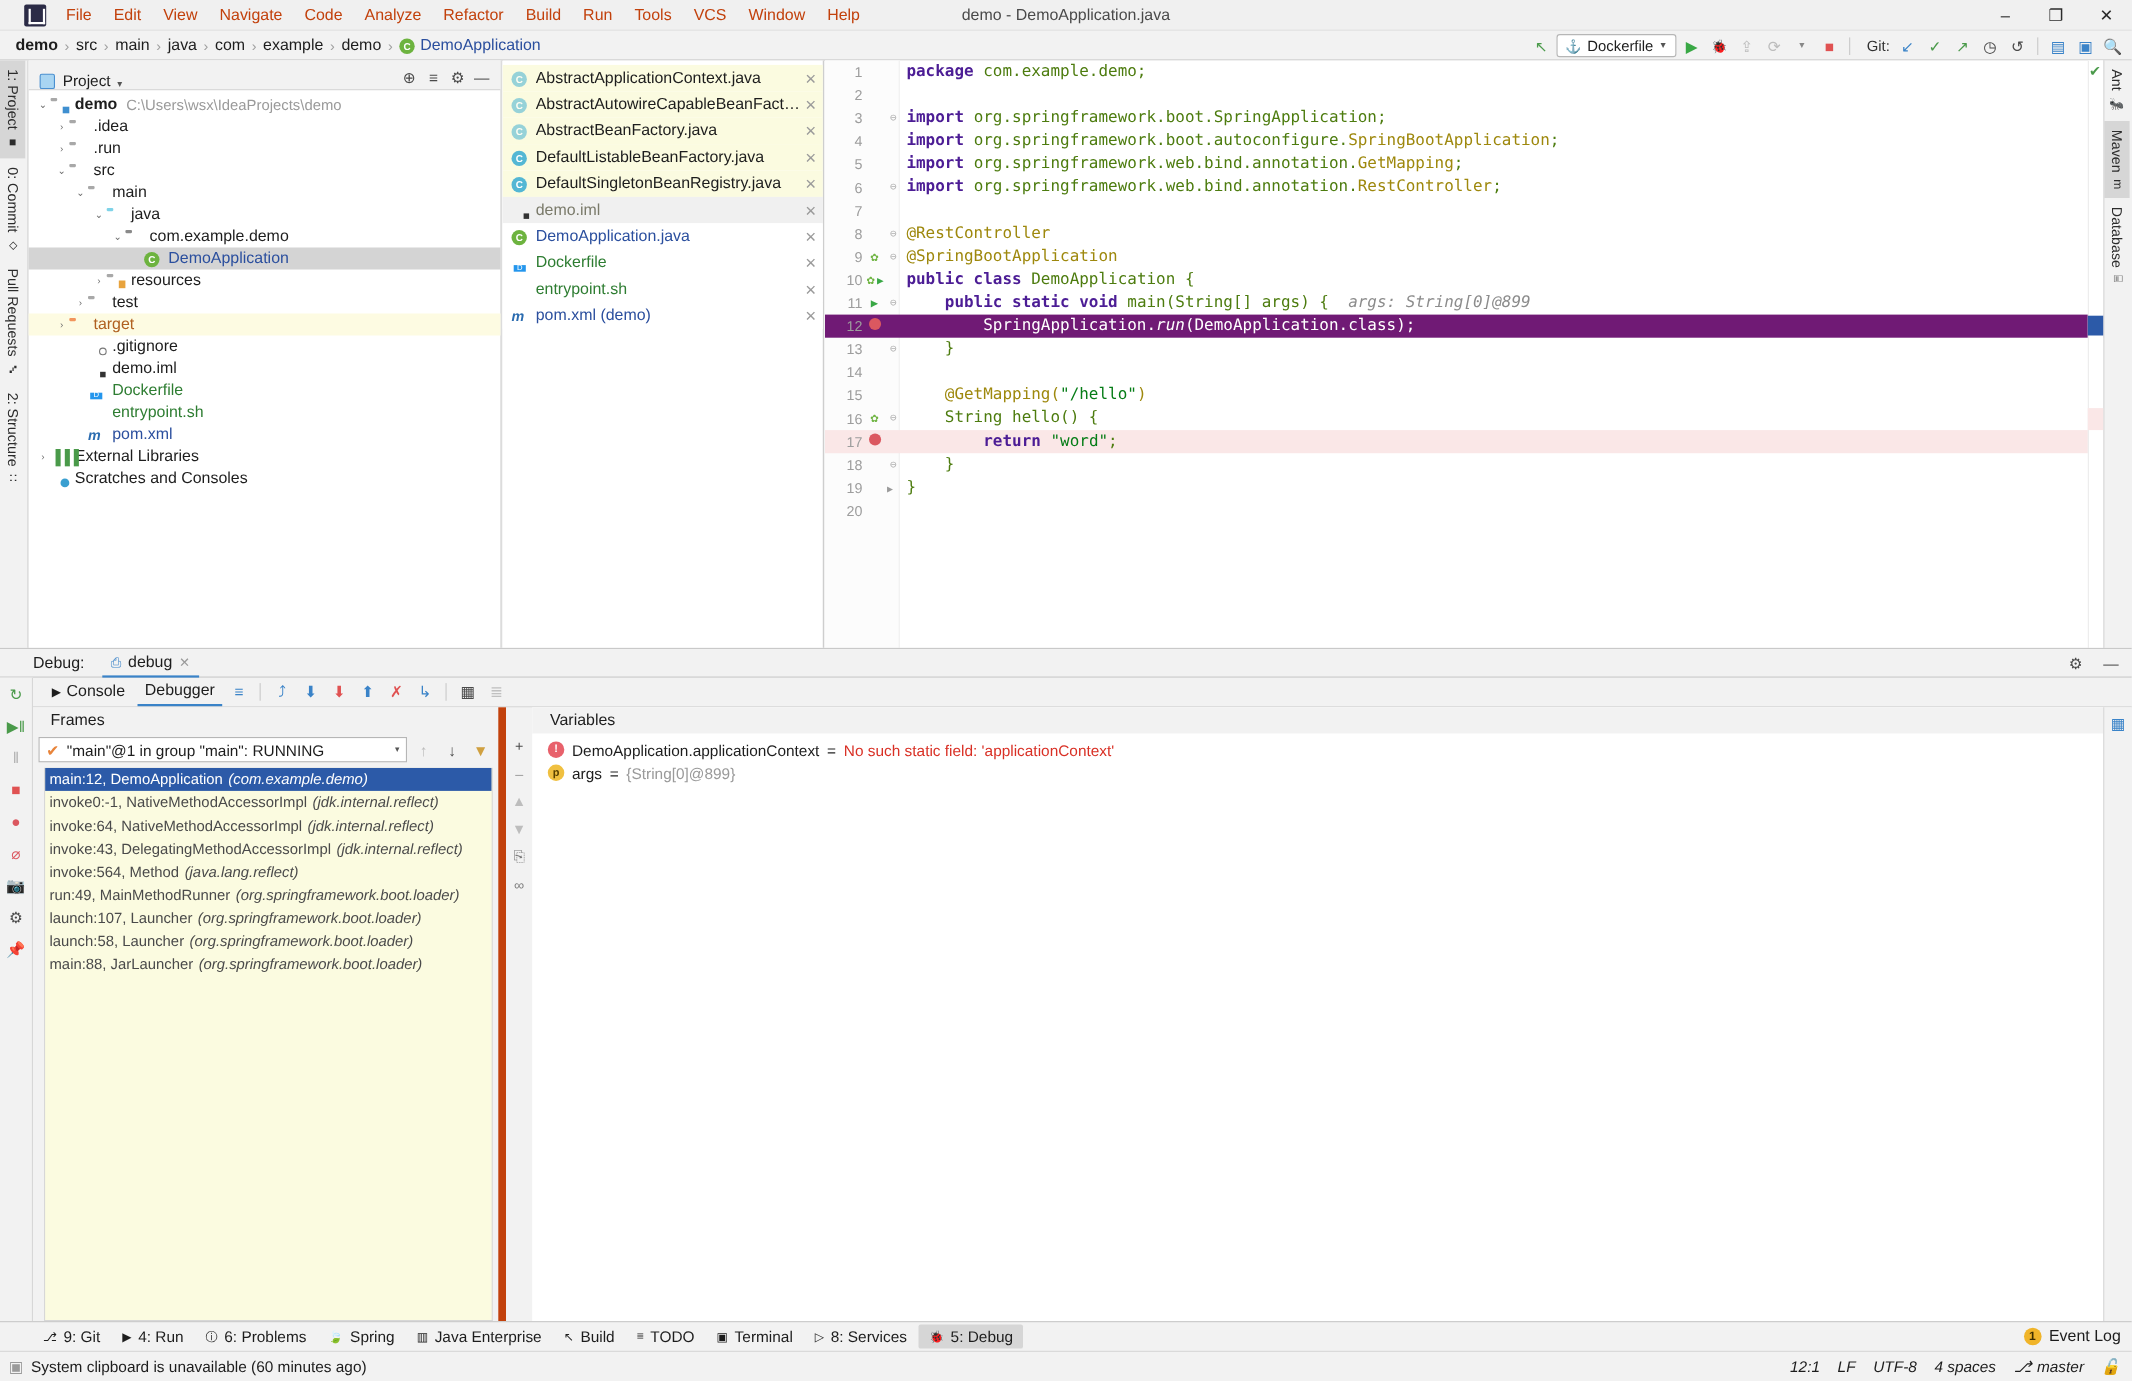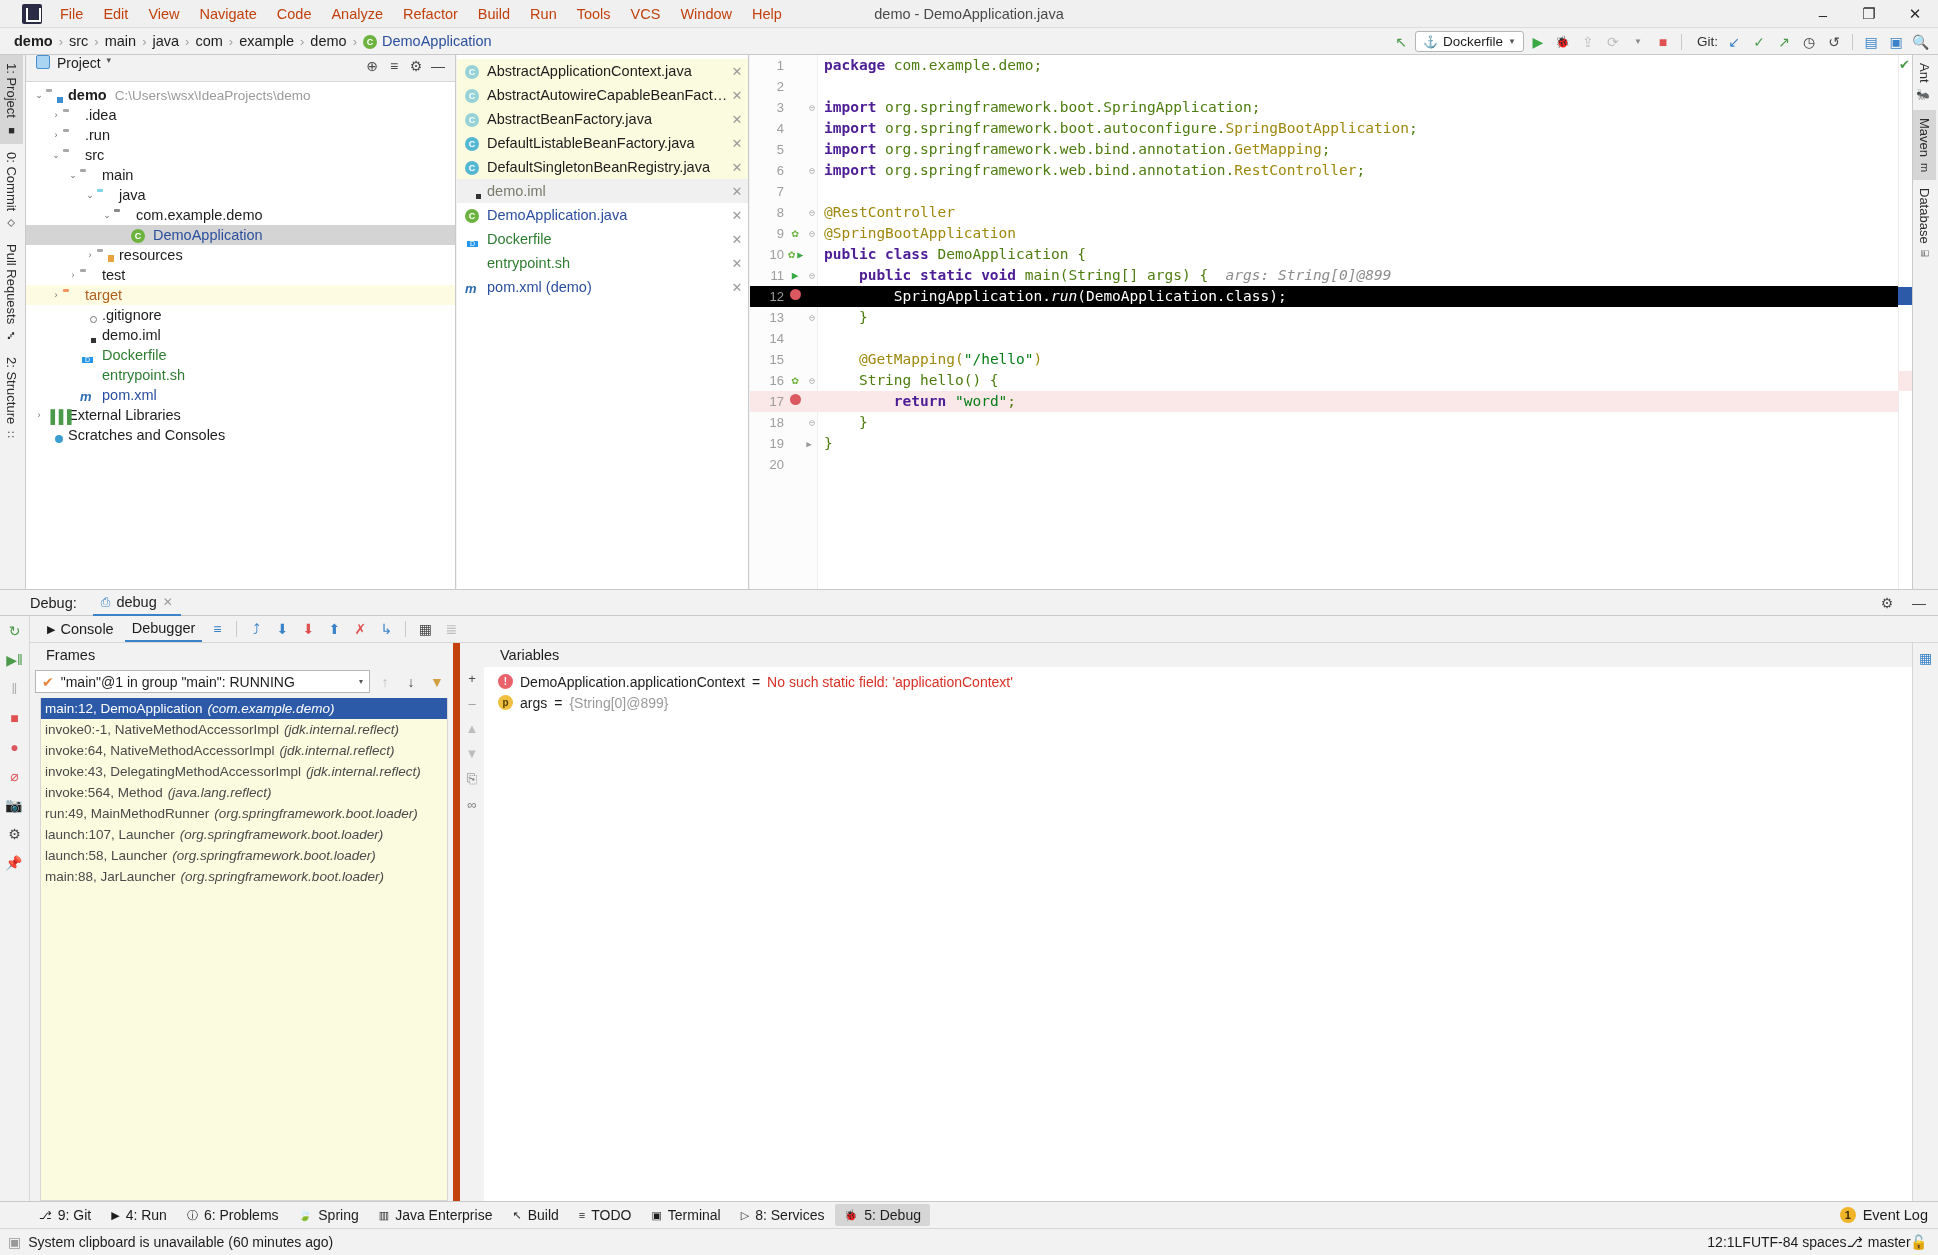--- a/index.html
+++ b/index.html
@@ -41,21 +41,21 @@
   .vtab .vi { font-size:11px; }
   .lstrip-bottom { position:absolute; bottom:0; left:0; width:26px; }
 
   
   .rstrip { position:absolute; right:0; top:55px; width:26px; bottom:54px; background:#f2f2f2; border-left:1px solid #c9c9c9;}
   .rstrip .vtab { writing-mode:vertical-rl; }
   .rstrip .vtab.active { background:#d6d6d6; }
 
   
   .project-panel { position:absolute; left:26px; top:55px; width:430px; height:534px; background:#fff; border-right:1px solid #c9c9c9; }
-  .panel-head { height:27px; background:#f2f2f2; display:flex; align-items:flex-start; padding:0 6px 0 10px; border-bottom:1px solid #d7d7d7;}
+  .panel-head { height:27px; background:#f2f2f2; display:flex; align-items:flex-end; padding:0 6px 0 10px; border-bottom:1px solid #d7d7d7;}
   .panel-head .ttl { font-size:14px; margin-left:7px; }
   .panel-head .caret { margin-left:6px; font-size:9px; color:#555;}
   .panel-head .spacer { flex:1 }
   .sq-ico { width:14px; height:14px; border:1.6px solid #4a8fd0; background:#a9d5f2; border-radius:2px;}
   .tree { padding-top:3px; font-size:14.5px; }
   .trow { display:flex; align-items:center; height:20px; padding-left:4px; white-space:nowrap; cursor:default;}
   .trow.sel { background:#d4d4d4; }
   .trow.hl { background:#fdfbe2; }
   .arr { width:14px; text-align:center; font-size:9px; color:#6b6b6b; flex:none;}
   .arr.none{visibility:hidden}
@@ -79,21 +79,21 @@
   .frow.grey { background:#f0f0f0; }
   .frow.white { background:#ffffff; }
   .frow .fname { flex:1; overflow:hidden; text-overflow:ellipsis;}
   .frow .x { width:14px; text-align:center; color:#9a9a9a; font-size:13px; flex:none;}
 
   
   .editor { position:absolute; left:750px; top:55px; right:26px; height:534px; background:#fff; }
   .gutter { position:absolute; left:0; top:0; width:68px; height:100%; background:#fcfcfc; border-right:1px solid #efefef;}
   .ed-scroll { position:absolute; left:0; top:0; right:0; bottom:0; overflow:hidden; }
   .cline { position:relative; height:21px; font-family:"DejaVu Sans Mono", monospace; font-size:14.5px; line-height:21px; white-space:pre; }
-  .cline.hl-blue { background:#000000; color:#fff !important; }
+  .cline.hl-blue { background:#701a75; color:#fff !important; }
   .cline.hl-pink { background:#fae7e7; }
   .lnum { position:absolute; left:0; width:34px; text-align:right; color:#9d9d9d; font-family:"Liberation Sans",sans-serif; font-size:13px;}
   .gmark { position:absolute; width:14px; text-align:center; font-size:11px; }
   .ctext { position:absolute; left:74px; right:0; }
   .kw { color:#4c1d95; font-weight:bold;}
   .ann { color:#9e880d; }
   .str { color:#067d17; }
   .cmt { color:#8c8c8c; font-style:italic;}
   .ident { color:#4d7c0f;}
   .stat { font-style:italic;}
@@ -137,21 +137,21 @@
   .verr { color:#d93025; }
   .vval { color:#9a9a9a; }
 
   
   .toolbar-bottom { position:absolute; left:0; right:0; bottom:27px; height:27px; background:#f2f2f2; border-top:1px solid #c9c9c9; display:flex; align-items:center; padding-left:30px; gap:2px;}
   .btab { display:flex; align-items:center; gap:6px; padding:3px 9px; font-size:14px; border-radius:2px; cursor:default; white-space:nowrap;}
   .btab.active { background:#d6d6d6; }
   .tb-right { position:absolute; right:10px; display:flex; align-items:center; gap:7px;}
   .evt-badge { width:16px;height:16px;border-radius:50%;background:#f0b429;color:#3d2d00;font-size:11px;display:flex;align-items:center;justify-content:center;font-weight:bold;}
   .statusbar { position:absolute; left:0; right:0; bottom:0; height:27px; background:#f2f2f2; border-top:1px solid #d7d7d7; display:flex; align-items:center; padding-left:8px; font-size:14px; color:#1d1d1d;}
-  .sb-right { position:absolute; right:10px; display:flex; align-items:flex-start; font-size:14px;}
+  .sb-right { position:absolute; right:10px; display:flex; align-items:flex-start; gap:16px; font-size:14px;font-style:italic;}
 </style>
 </head>
 <body>
 
 <div class="app">
 
   <div class="titlebar">
     <div class="ij-logo"></div>
     <div class="menu" id="menu-root">
         <div class="menu-item">File</div>

